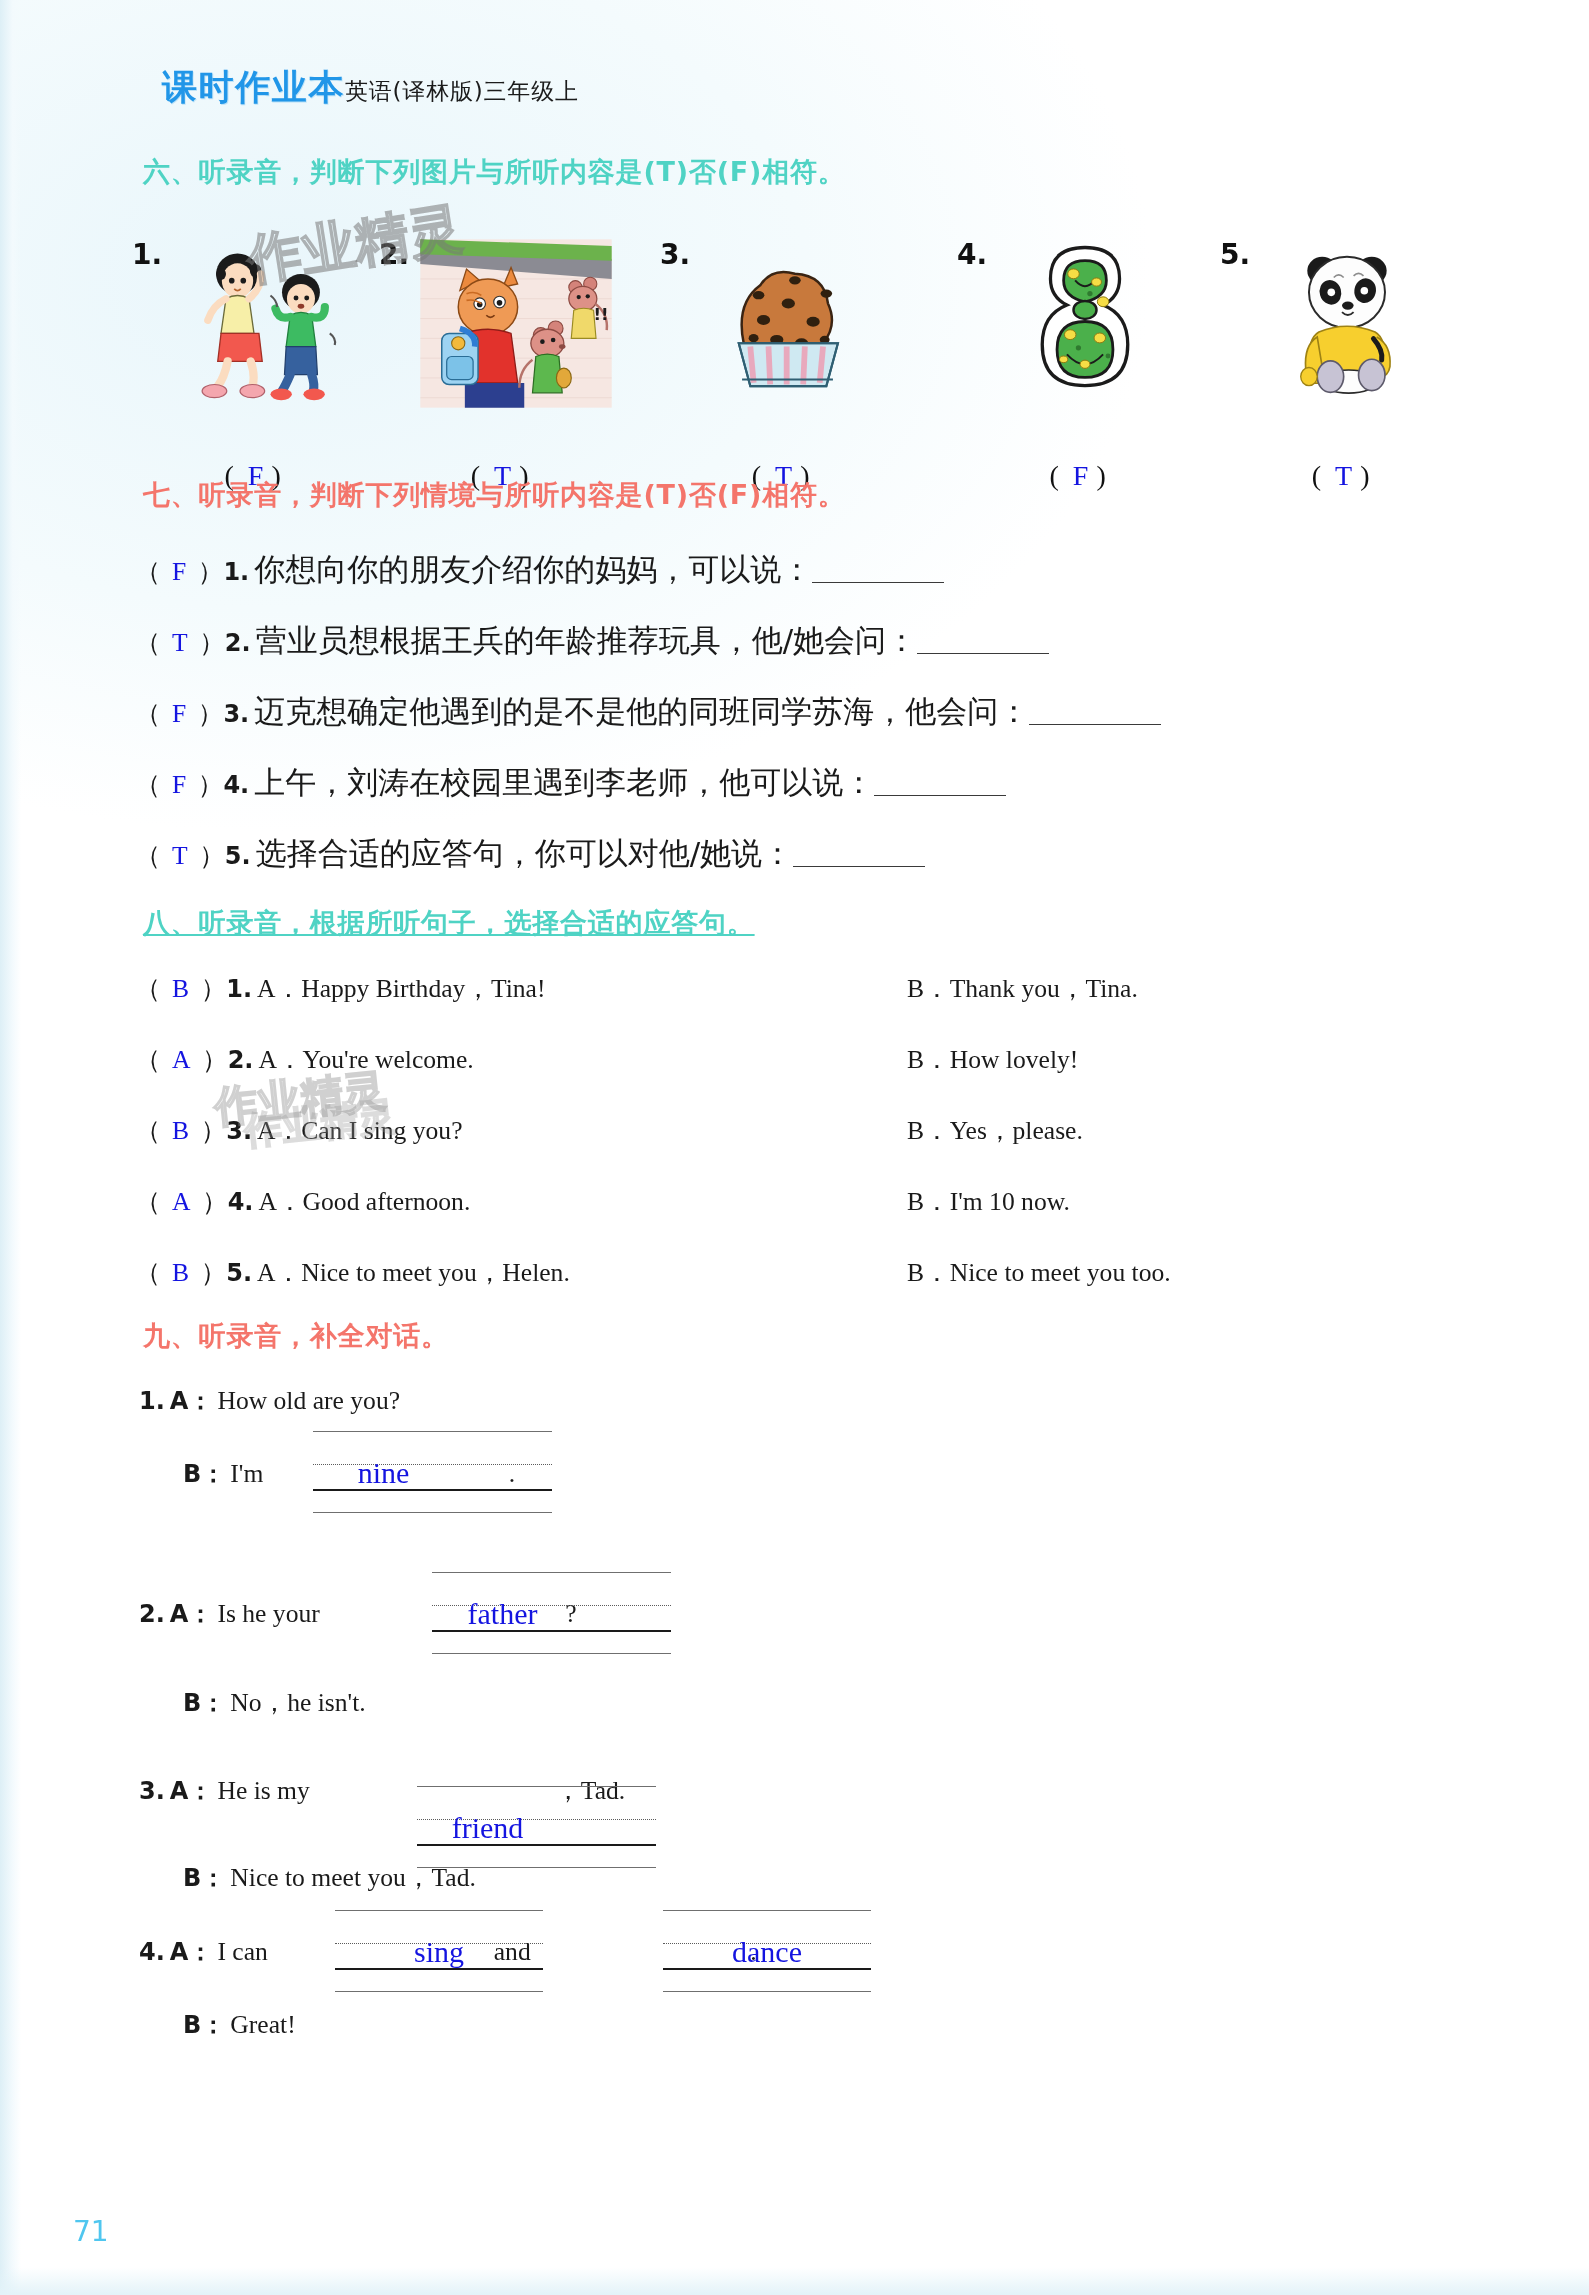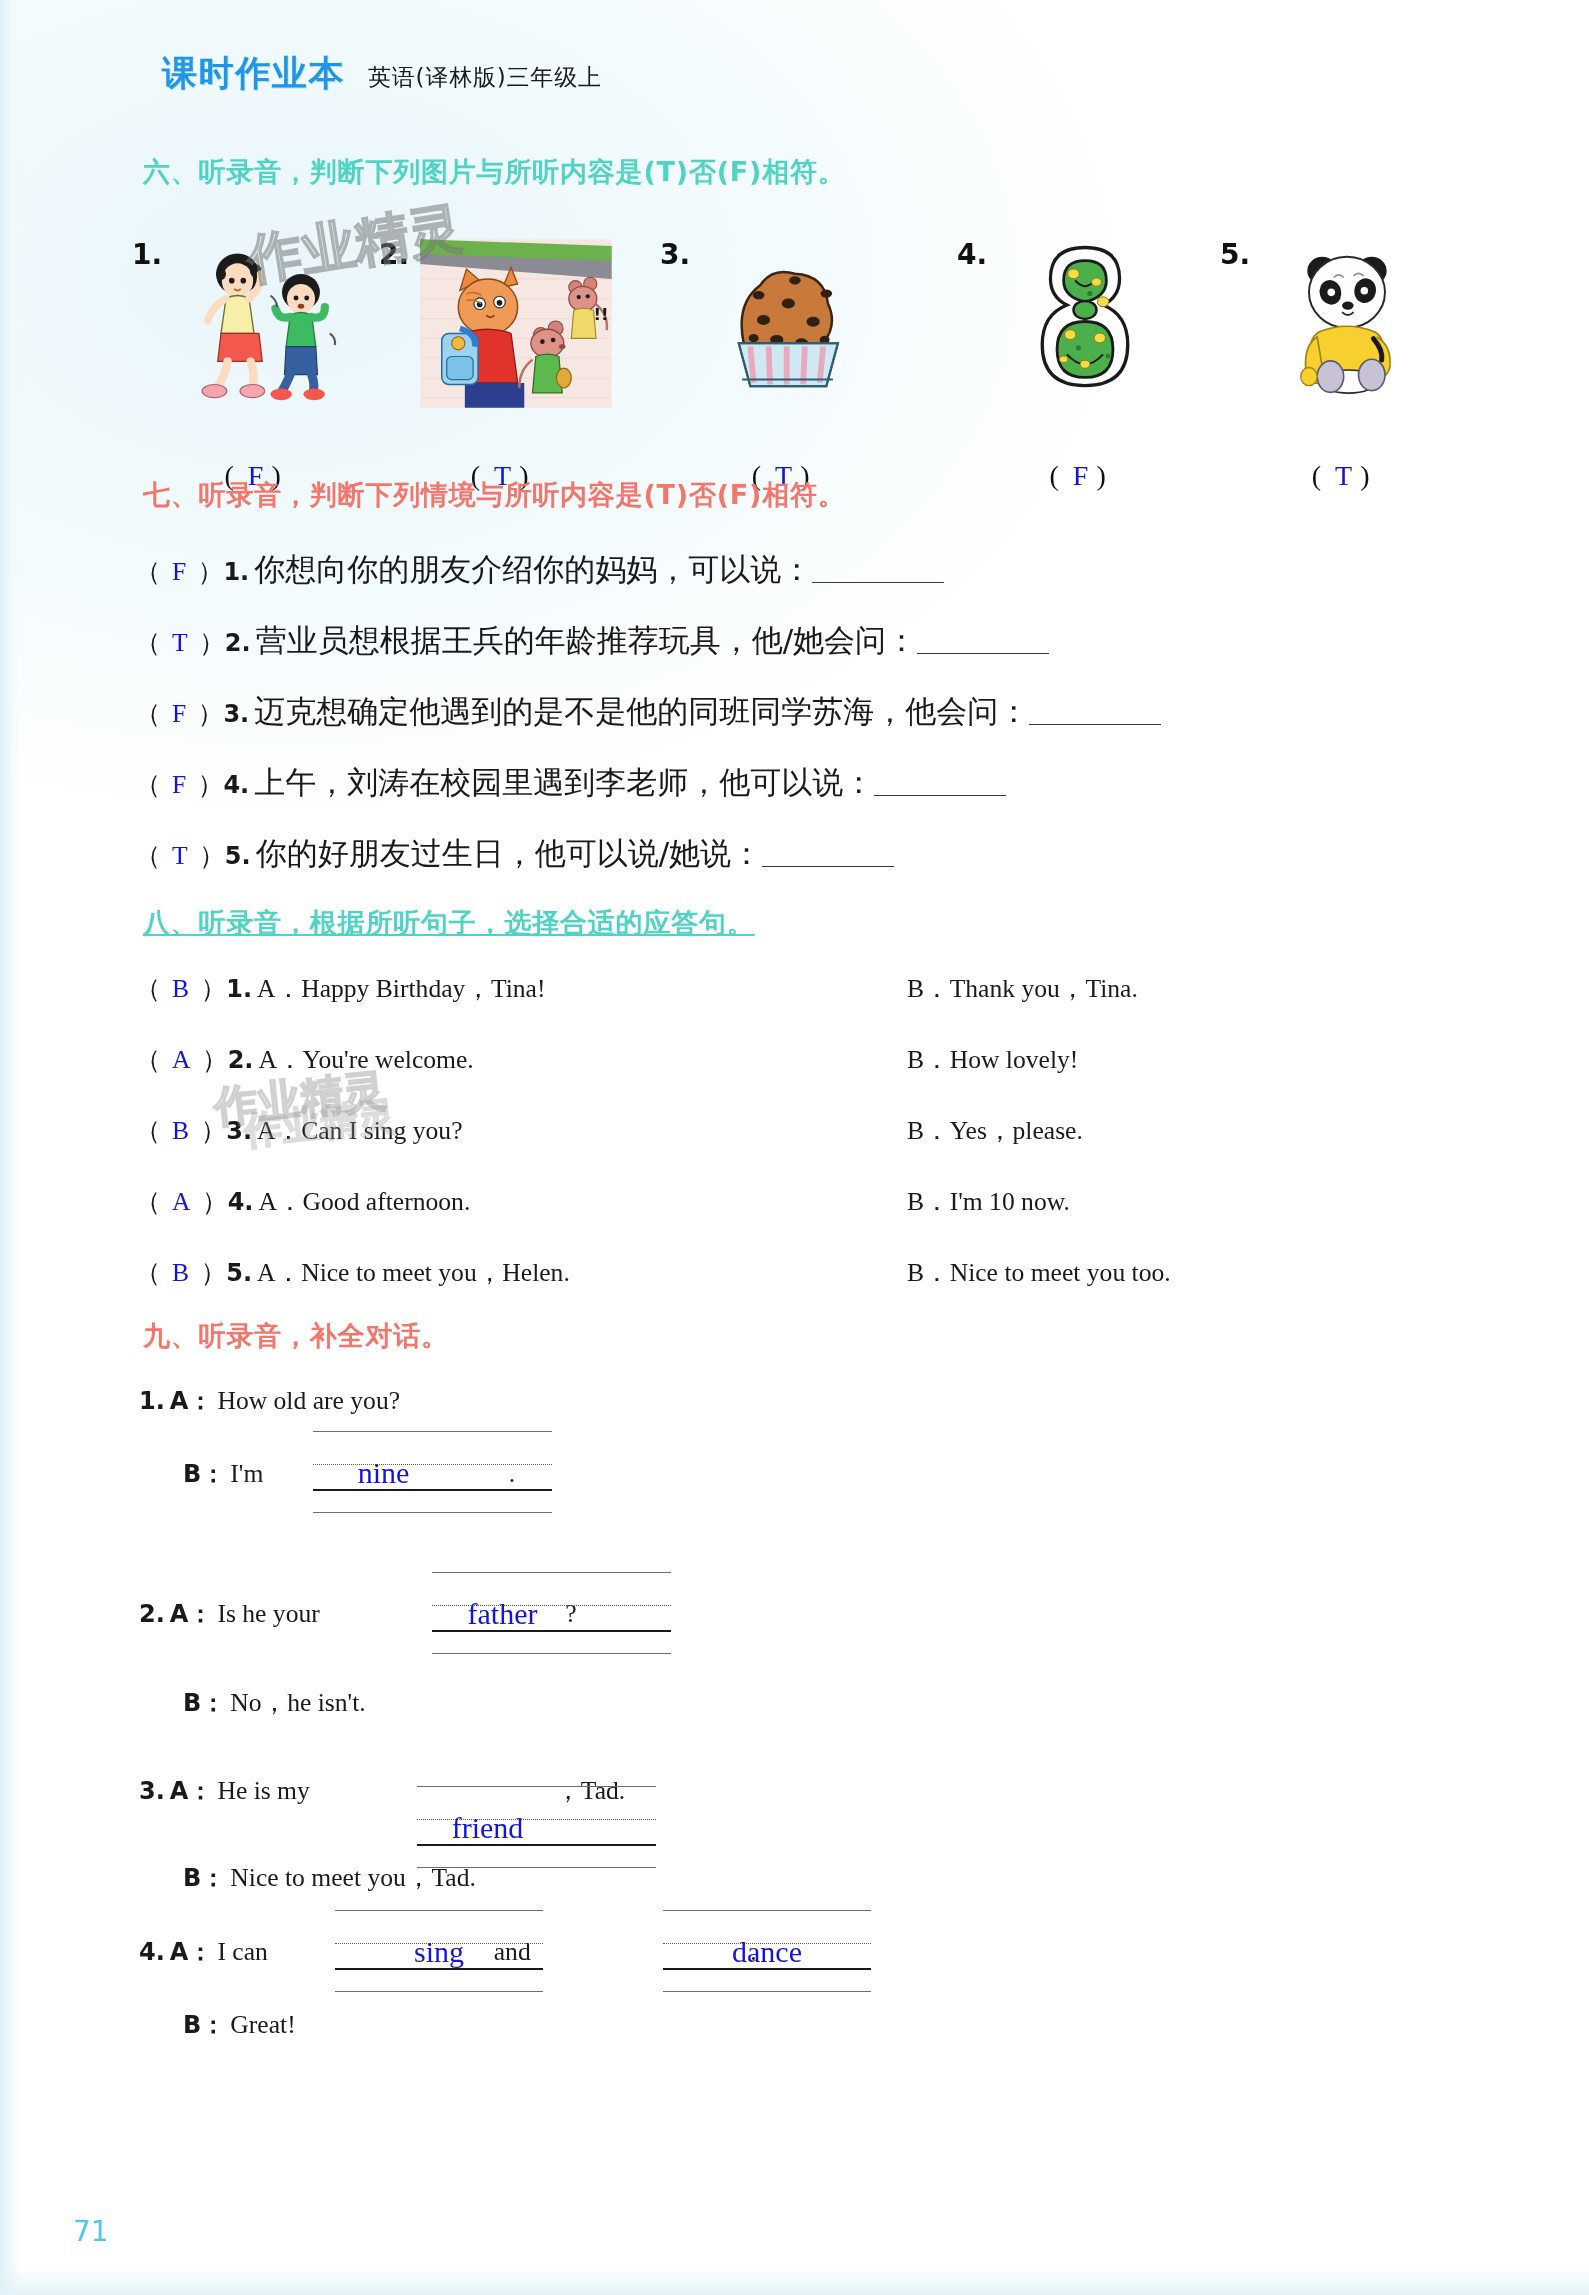--- a/index.html
+++ b/index.html
@@ -16,21 +16,21 @@
       radial-gradient(ellipse 1154px 742px at 18% 12%, #e9f6fb 0%, #f4fbfd 45%, #ffffff 75%),
       linear-gradient(160deg,#eef8fc 0%,#ffffff 32%,#ffffff 78%,#f2fafc 100%);
     overflow:hidden;
   }
   .paper-edge-l{position:absolute;left:0;top:0;width:21.4px;height:100%;
     background:linear-gradient(90deg,#ddeff6 0%,#f3fafd 60%,rgba(255,255,255,0) 100%);}
   .paper-edge-b{position:absolute;left:0;bottom:0;width:100%;height:28px;
     background:linear-gradient(0deg,#e3f3f9 0%,rgba(255,255,255,0) 100%);}
 
   
-  .hdr{position:absolute;left:162px;top:50px;display:flex;align-items:baseline;gap:23px;}
+  .hdr{position:absolute;left:162px;top:64px;display:flex;align-items:baseline;}
   .hdr-brand{
     font-family:"DejaVu Sans", sans-serif;
     font-weight:bold;font-size:35px;letter-spacing:1.6px;
     color:#2196e8;
     text-shadow:0.8px 0.8px 0 #bfe3f7;
   }
   .hdr-sub{
     font-family:"DejaVu Sans", sans-serif;
     font-size:23px;color:#1b1b1b;letter-spacing:0.8px;font-weight:500;
   }
@@ -316,21 +316,21 @@
 
   <div class="q-row" style="left:135px;top:691px;">
     <span class="paren">（</span><span class="ans">F</span><span class="paren">）</span><span class="qnum">3.</span><span class="cn">迈克想确定他遇到的是不是他的同班同学苏海，他会问：</span><span class="blank-u" style="width:132px;"></span>
   </div>
 
   <div class="q-row" style="left:135px;top:762px;">
     <span class="paren">（</span><span class="ans">F</span><span class="paren">）</span><span class="qnum">4.</span><span class="cn">上午，刘涛在校园里遇到李老师，他可以说：</span><span class="blank-u" style="width:132px;"></span>
   </div>
 
   <div class="q-row" style="left:135px;top:833px;">
-    <span class="paren">（</span><span class="ans">T</span><span class="paren">）</span><span class="qnum">5.</span><span class="cn">你的好朋友过生日，他可以说/她说：</span><span class="blank-u" style="width:132px;"></span>
+    <span class="paren">（</span><span class="ans">T</span><span class="paren">）</span><span class="qnum">5.</span><span class="cn">选择合适的应答句，你可以对他/她说：</span><span class="blank-u" style="width:132px;"></span>
   </div>
 
   <div class="sec-h sec-teal" style="left:143px;top:905px;text-decoration:underline;">八、听录音，根据所听句子，选择合适的应答句。</div>
 
   <div class="q-row" style="left:135px;top:971px;">
     <span class="paren">（</span><span class="ans">B</span><span class="paren">）</span><span class="qnum">1.</span><span>A．Happy Birthday，Tina!</span>
   </div>
   <div class="q-row" style="left:907px;top:971px;">
     <span>B．Thank you，Tina.</span>
   </div>

